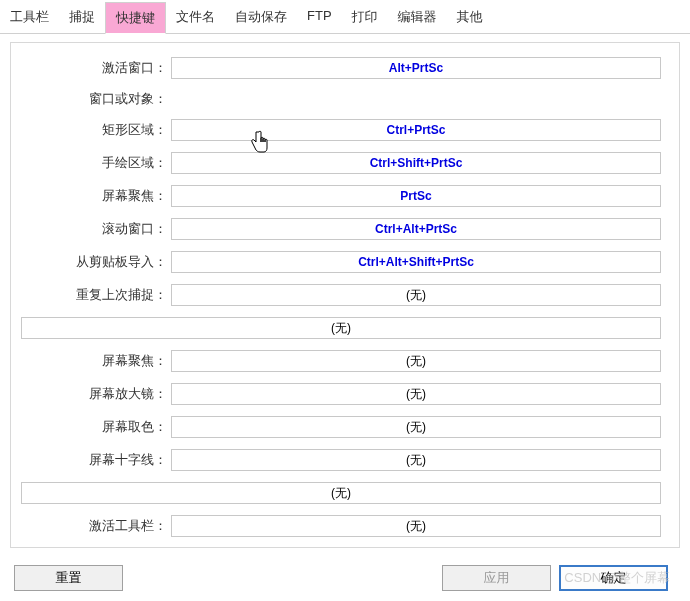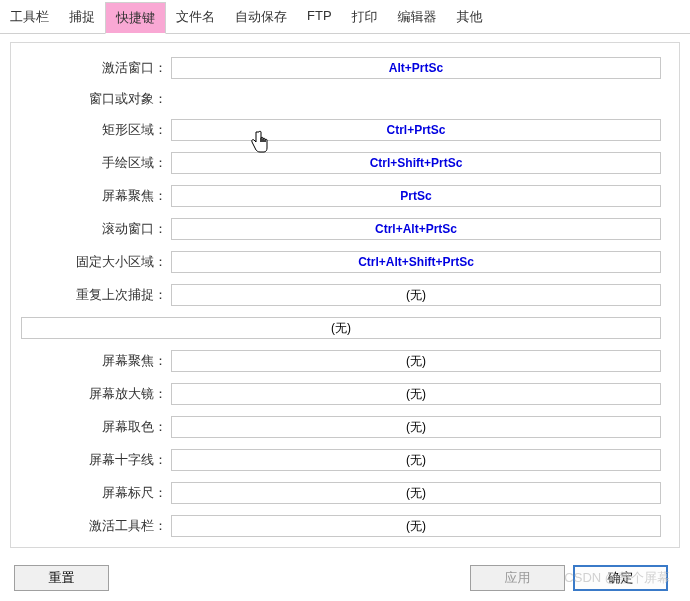--- a/index.html
+++ b/index.html
@@ -73,21 +73,21 @@
   }
   .buttons {
     position: absolute;
     bottom: 10px;
     left: 0;
     right: 0;
     display: flex;
     padding: 0 14px;
   }
   .btn {
-    width: 95px;
+    width: 109px;
     height: 26px;
     border: 1px solid #a0a0a0;
     background: #f0f0f0;
     display: flex;
     align-items: center;
     justify-content: center;
     cursor: pointer;
     font-size: 13px;
     margin-right: 8px;
   }
@@ -153,21 +153,21 @@
       </div>
       <div class="row">
         <div class="label">屏幕聚焦：</div>
         <div class="input-box">PrtSc</div>
       </div>
       <div class="row">
         <div class="label">滚动窗口：</div>
         <div class="input-box">Ctrl+Alt+PrtSc</div>
       </div>
       <div class="row">
-        <div class="label">固定大小区域：</div>
+        <div class="label">从剪贴板导入：</div>
         <div class="input-box">Ctrl+Alt+Shift+PrtSc</div>
       </div>
       <div class="row">
         <div class="label">重复上次捕捉：</div>
         <div class="input-box empty">(无)</div>
       </div>
       <div class="row">
         <div class="input-box empty">(无)</div>
       </div>
       <div class="row">
@@ -180,21 +180,20 @@
       </div>
       <div class="row">
         <div class="label">屏幕取色：</div>
         <div class="input-box empty">(无)</div>
       </div>
       <div class="row">
         <div class="label">屏幕十字线：</div>
         <div class="input-box empty">(无)</div>
       </div>
       <div class="row">
-        <div class="label">屏幕标尺：</div>
         <div class="input-box empty">(无)</div>
       </div>
       <div class="row">
         <div class="label">激活工具栏：</div>
         <div class="input-box empty">(无)</div>
       </div>
     </div>
 </div>
 
 <div class="buttons">

